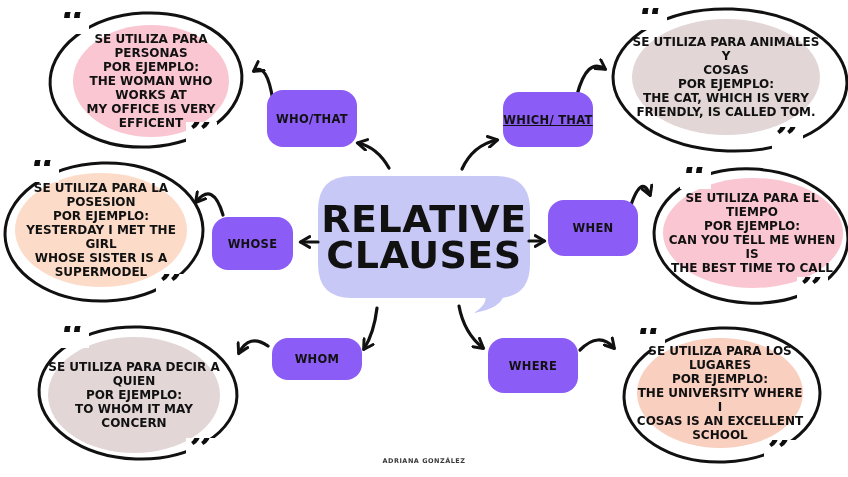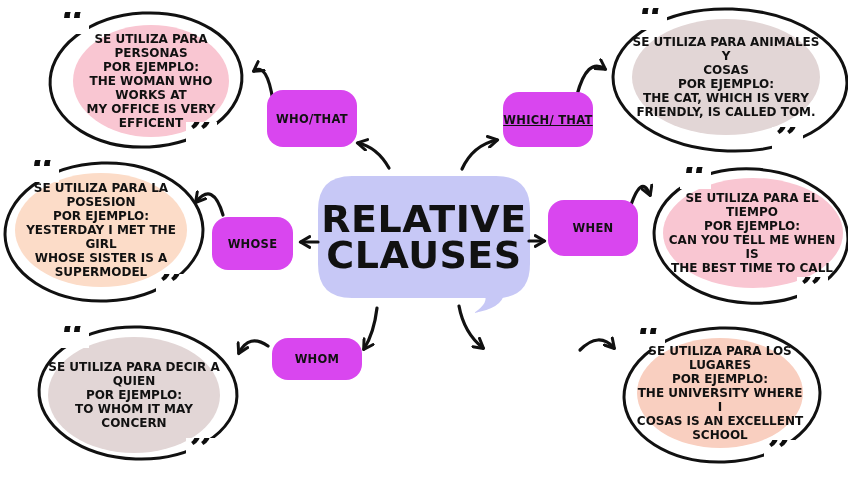--- a/index.html
+++ b/index.html
@@ -8,21 +8,21 @@
     overflow:hidden;font-family:"DejaVu Sans","Liberation Sans",sans-serif;
   }
   .lines{position:absolute;left:0;top:0;width:848px;height:477px;}
   .note{
     position:absolute;display:flex;align-items:center;justify-content:center;
     text-align:center;font-size:12px;font-weight:bold;line-height:14px;
     color:#111;white-space:pre-line;letter-spacing:0px;
   }
   .label{
     position:absolute;display:flex;align-items:center;justify-content:center;
-    background:#d946ef;border-radius:16px;font-size:11.5px;font-weight:bold;
+    background:#8b5cf6;border-radius:16px;font-size:11.5px;font-weight:bold;
     color:#111;letter-spacing:0.3px;
   }
   .quote{
     position:absolute;font-family:"DejaVu Serif","Liberation Serif",serif;
     font-weight:bold;font-size:44px;line-height:24px;height:22px;overflow:hidden;
     color:#0d0d0d;background:#ffffff;padding:0 3px;
   }
   .title{
     position:absolute;left:318px;top:178px;width:212px;height:118px;
     display:flex;flex-direction:column;align-items:center;justify-content:center;
@@ -136,20 +136,22 @@
 POR EJEMPLO:
 THE UNIVERSITY WHERE I
 COSAS IS AN EXCELLENT
 SCHOOL</div>
 
   <div class="label label-who">WHO/THAT</div>
   <div class="label label-which">WHICH/ THAT</div>
   <div class="label label-whose">WHOSE</div>
   <div class="label label-when">WHEN</div>
   <div class="label label-whom">WHOM</div>
+  <div class="label label-where">WHERE</div>
 
   <div class="title">
     <div>RELATIVE</div>
     <div>CLAUSES</div>
   </div>
 
+  <div class="credit">ADRIANA GONZÁLEZ</div>
 
 </div>
 
 </body></html>

